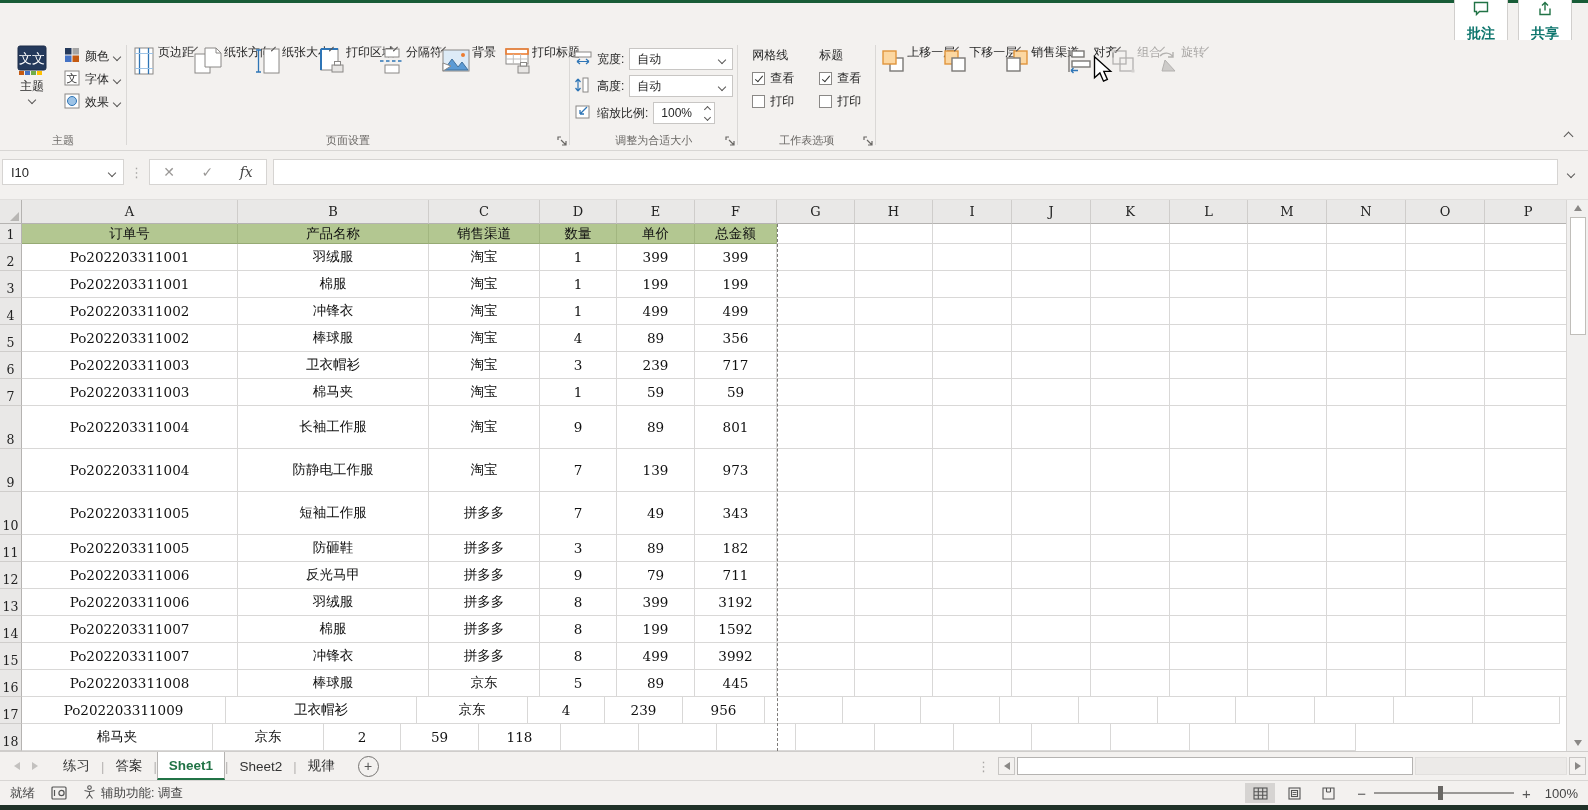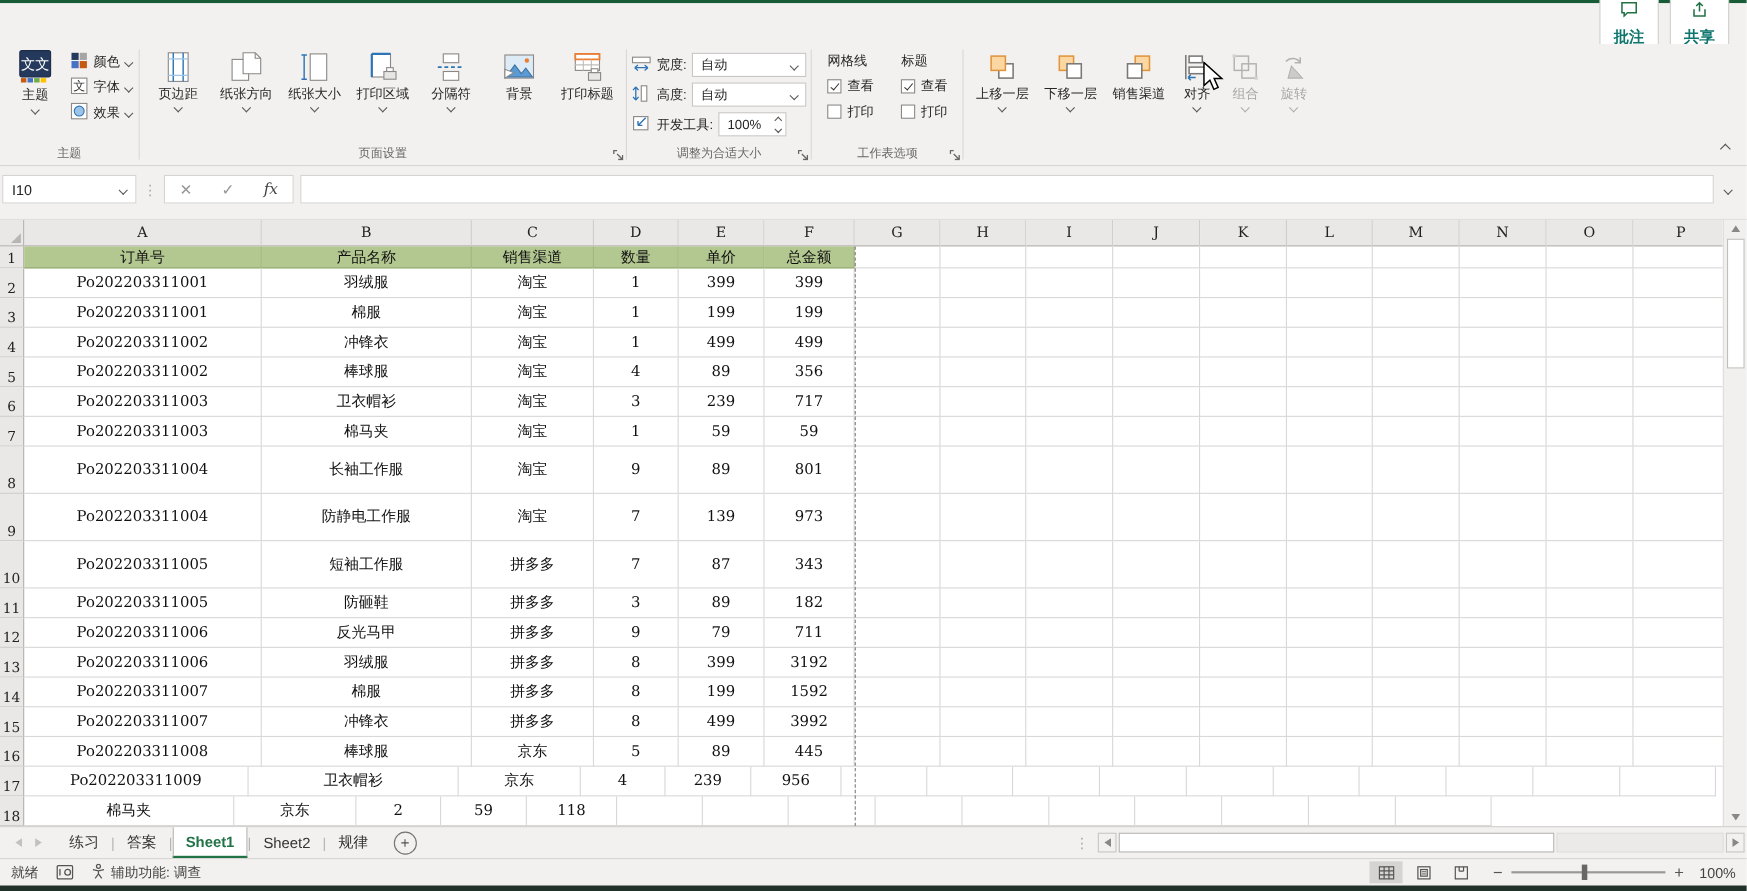--- a/index.html
+++ b/index.html
@@ -14,21 +14,21 @@
   .tab-actions{margin-left:auto;display:flex;gap:10px;padding-right:10px;}
   .act-btn{display:flex;align-items:center;gap:6px;background:#fff;border:1px solid #d1cfcd;border-radius:1px;
            padding:4px 12px;color:#0f766e;font-size:14px;font-weight:700;flex-direction:column;}
   
   .ribbon{height:110px;background:#f3f1ef;border-bottom:1px solid #d8d6d4;display:flex;position:relative;}
   .rgroup{display:flex;flex-direction:column;position:relative;padding:3px 4px 0;}
   .rg-content{flex:1;display:flex;align-items:flex-start;}
   .rg-label{height:17px;text-align:center;font-size:11px;color:#696764;line-height:15px;}
   .rg-sep{width:1px;background:#dad8d6;margin:5px 0;}
   .launcher{position:absolute;right:1px;bottom:3px;width:13px;height:13px;display:flex;align-items:center;justify-content:center;}
-  .bigbtn{width:62px;display:flex;flex-direction:column;align-items:center;padding-top:2px;font-size:12px;color:#262626;gap:1px;}
+  .bigbtn{width:62px;display:flex;flex-direction:row;align-items:flex-start;padding-top:2px;font-size:12px;color:#262626;gap:1px;}
   .bigbtn .lbl{white-space:nowrap;line-height:15px;}
   .bigbtn.disabled .lbl{color:#a8a6a4;}
   .chev{width:5px;height:5px;border-right:1.4px solid #5a5857;border-bottom:1.4px solid #5a5857;transform:rotate(45deg);display:inline-block;margin-top:1px;}
   .chev.lite{border-color:#b0aeac;}
   .chev-up{width:6px;height:6px;border-right:1.6px solid #5a5857;border-bottom:1.6px solid #5a5857;transform:rotate(-135deg);display:inline-block;}
   .icon32{height:32px;display:flex;align-items:center;justify-content:center;}
   
   .theme-big{width:56px;display:flex;flex-direction:column;align-items:center;font-size:12px;gap:1px;padding-top:2px;}
   .small-col{display:flex;flex-direction:column;gap:4px;padding:4px 2px 0 4px;}
   .smallbtn{display:flex;align-items:center;gap:5px;font-size:12px;white-space:nowrap;}
@@ -311,21 +311,21 @@
             <span class="chev"></span>
           </div>
         </div>
         <div class="scale-row">
           <span>
             <svg width="18" height="16" viewBox="0 0 18 16">
                 <rect x="2" y="2" width="13" height="12" fill="#fff" stroke="#8a8886"></rect>
                 <path d="M13 3 L6 10 M6 10 v-4 M6 10 h4" fill="none" stroke="#2e75b6" stroke-width="1.3"></path>
               </svg>
           </span>
-          <span>开发工具:</span>
+          <span>缩放比例:</span>
           <div class="spinbox">
             <span>100%</span>
             <span class="spin-arrows">
                 <span class="chev up"></span>
                 <span class="chev"></span>
               </span>
           </div>
         </div>
       </div>
     </div>
@@ -651,21 +651,21 @@
           <div class="cell r43" style="width: 79px;"></div>
           <div class="cell r43" style="width: 79px;"></div>
           <div class="cell r43" style="width: 87px;"></div>
         </div>
         <div class="grow r43">
           <div class="rowhdr r43">10</div>
           <div class="cell r43" style="width: 216px;">Po202203311005</div>
           <div class="cell r43" style="width: 191px;">短袖工作服</div>
           <div class="cell r43" style="width: 111px;">拼多多</div>
           <div class="cell r43" style="width: 77px;">7</div>
-          <div class="cell r43" style="width: 78px;">87</div>
+          <div class="cell r43" style="width: 78px;">49</div>
           <div class="cell r43" style="width: 82px;">343</div>
           <div class="cell r43" style="width: 78px;"></div>
           <div class="cell r43" style="width: 78px;"></div>
           <div class="cell r43" style="width: 79px;"></div>
           <div class="cell r43" style="width: 79px;"></div>
           <div class="cell r43" style="width: 79px;"></div>
           <div class="cell r43" style="width: 78px;"></div>
           <div class="cell r43" style="width: 79px;"></div>
           <div class="cell r43" style="width: 79px;"></div>
           <div class="cell r43" style="width: 79px;"></div>

